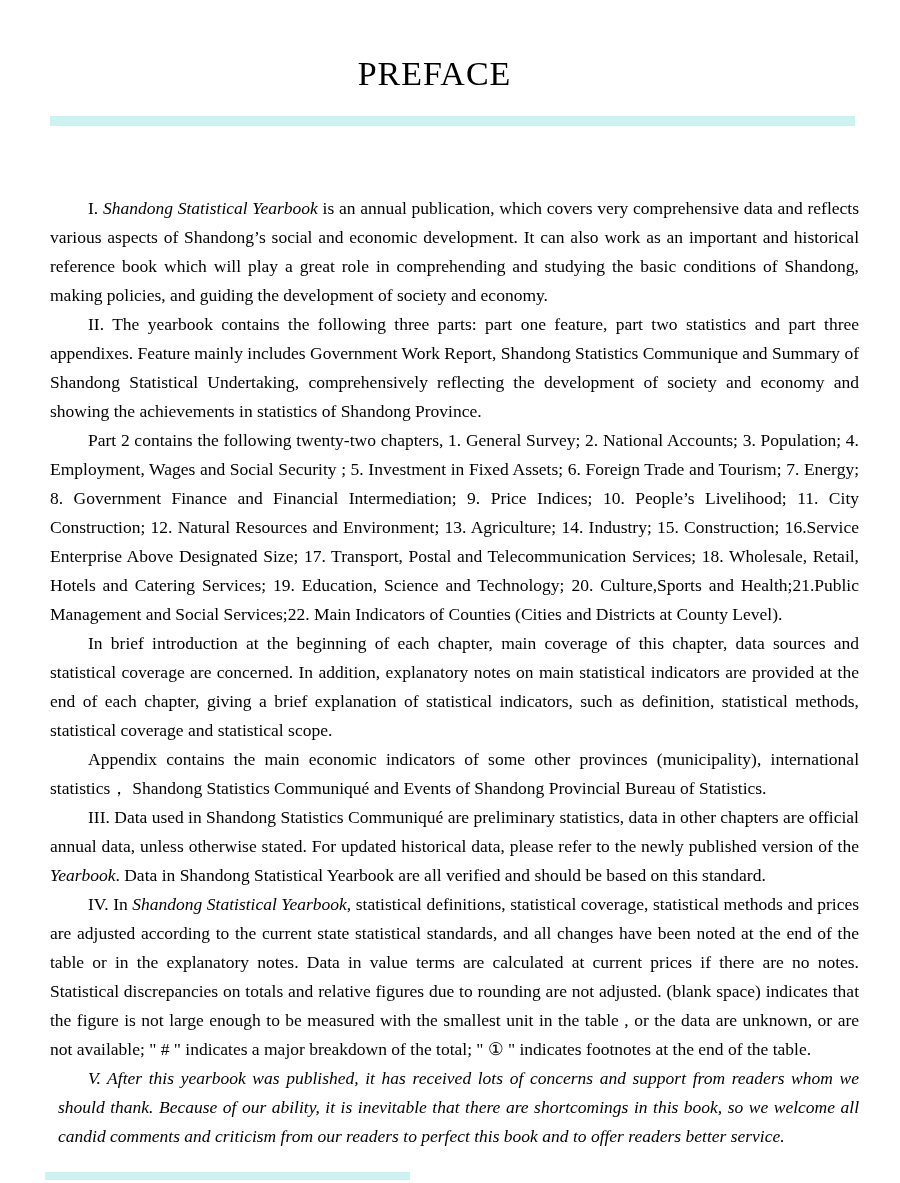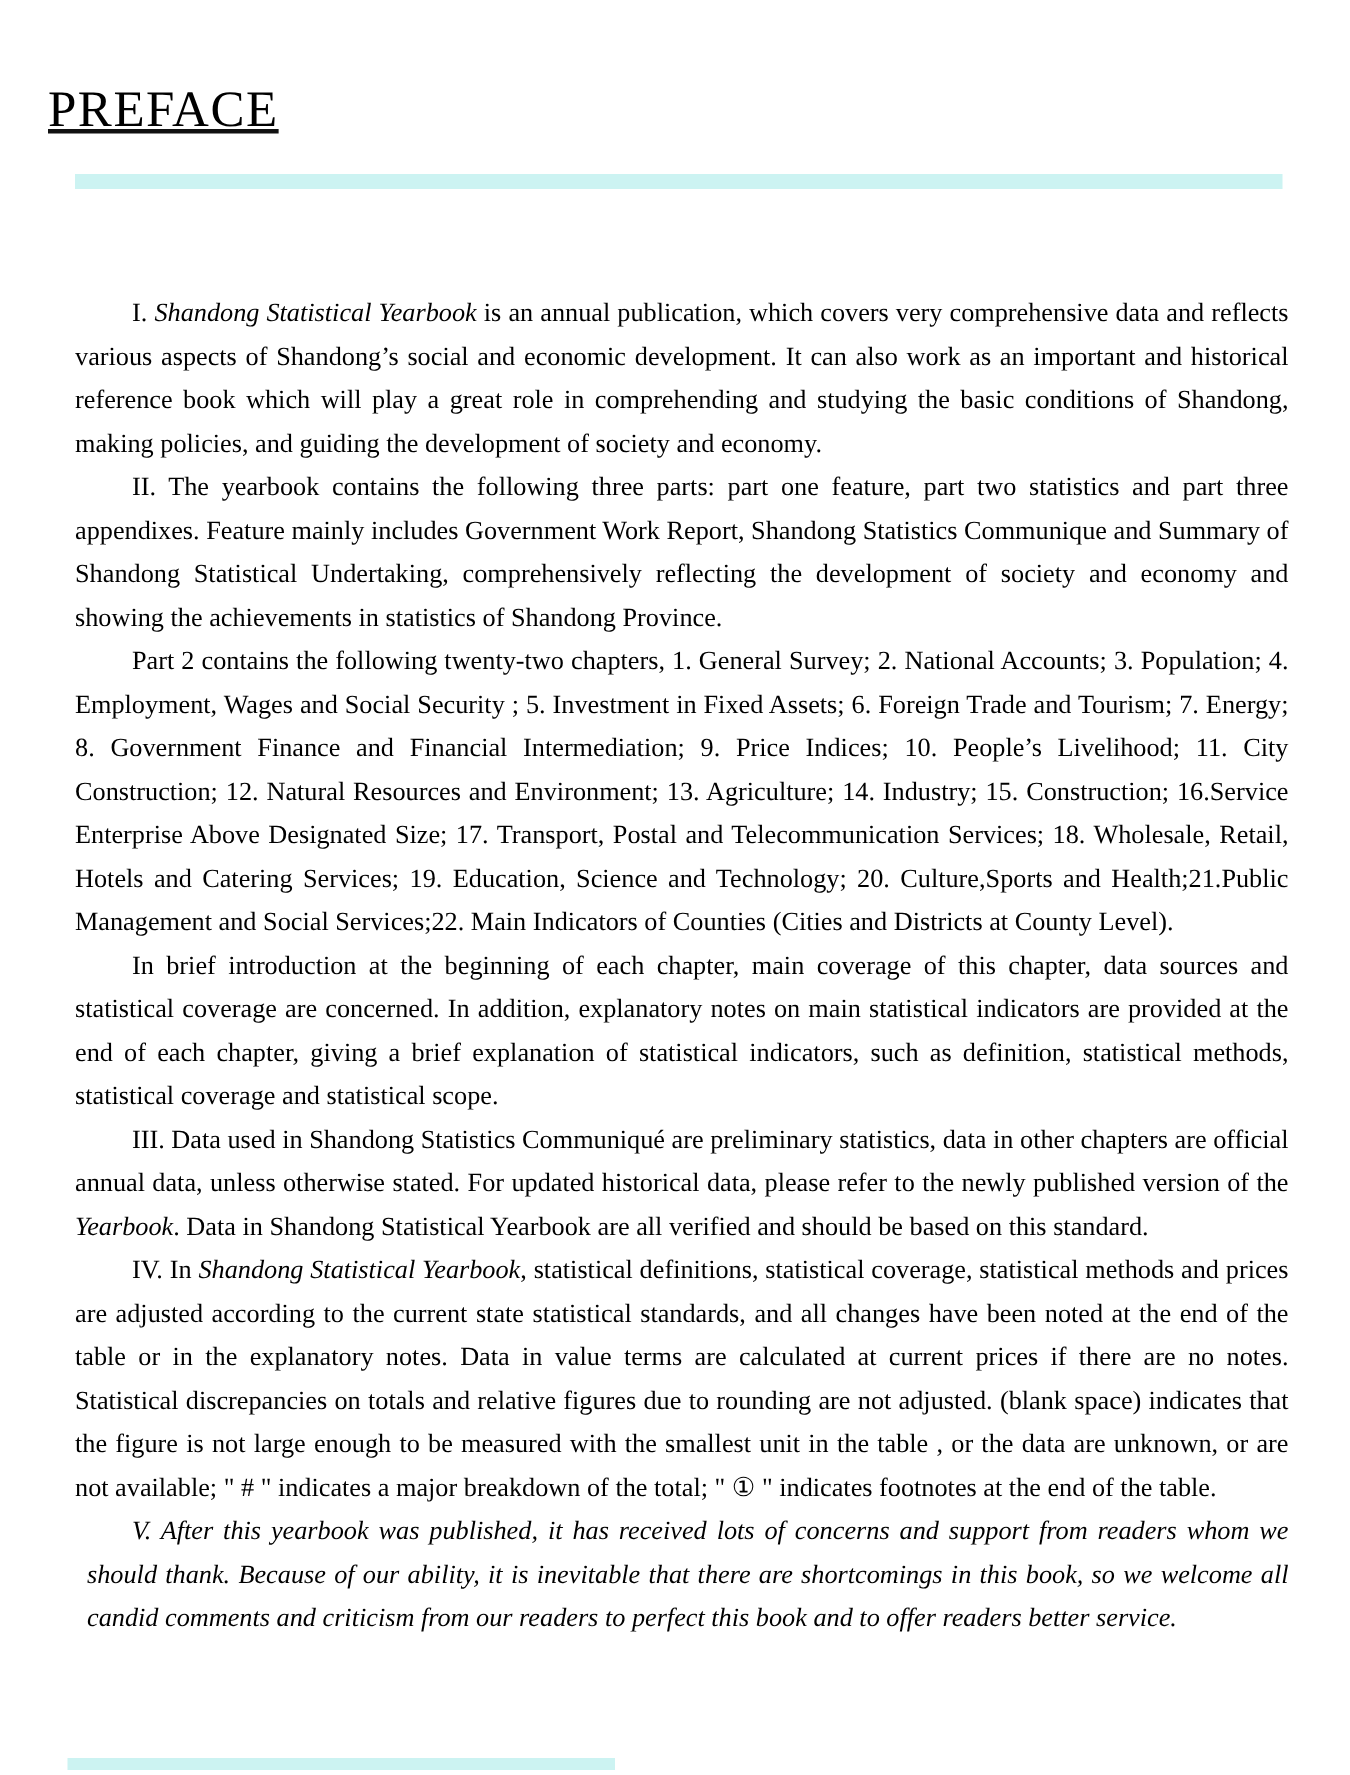--- a/index.html
+++ b/index.html
@@ -10,22 +10,21 @@
     width: 900px;
     height: 1183px;
     margin: 0 auto;
     background: #ffffff;
     overflow: hidden;
     font-family: "Liberation Serif", "DejaVu Serif", serif;
     color: var(--ink);
   }
   .header {
     padding: 54px 63px 0 32px;
-    text-align: left;
-    text-decoration: underline;
+    text-align: center;
   }
   .page-title {
     margin: 0;
     font-size: 34px;
     font-weight: normal;
     line-height: 1.2;
     letter-spacing: 1px;
     color: #000000;
   }
   .top-bar {
@@ -74,20 +73,21 @@
   <div class="content">
 
     <p><span>I. </span><span class="seg-italic">Shandong Statistical Yearbook</span><span> is an annual publication, which covers very comprehensive data and reflects various aspects of Shandong’s social and economic development. It can also work as an important and historical reference book which will play a great role in comprehending and studying the basic conditions of Shandong, making policies, and guiding the development of society and economy.</span></p>
 
     <p><span>II. The yearbook contains the following three parts: part one feature, part two statistics and part three appendixes. Feature mainly includes Government Work Report, Shandong Statistics Communique and Summary of Shandong Statistical Undertaking, comprehensively reflecting the development of society and economy and showing the achievements in statistics of Shandong Province.</span></p>
 
     <p><span>Part 2 contains the following twenty-two chapters, 1. General Survey; 2. National Accounts; 3. Population; 4. Employment, Wages and Social Security ; 5. Investment in Fixed Assets; 6. Foreign Trade and Tourism; 7. Energy; 8. Government Finance and Financial Intermediation; 9. Price Indices; 10. People’s Livelihood; 11. City Construction; 12. Natural Resources and Environment; 13. Agriculture; 14. Industry; 15. Construction; 16.Service Enterprise Above Designated Size; 17. Transport, Postal and Telecommunication Services; 18. Wholesale, Retail, Hotels and Catering Services; 19. Education, Science and Technology; 20. Culture,Sports and Health;21.Public Management and Social Services;22. Main Indicators of Counties (Cities and Districts at County Level).</span></p>
 
     <p><span>In brief introduction at the beginning of each chapter, main coverage of this chapter, data sources and statistical coverage are concerned. In addition, explanatory notes on main statistical indicators are provided at the end of each chapter, giving a brief explanation of statistical indicators, such as definition, statistical methods, statistical coverage and statistical scope.</span></p>
 
+    <p><span>Appendix contains the main economic indicators of some other provinces (municipality), international statistics， Shandong Statistics Communiqué and Events of Shandong Provincial Bureau of Statistics.</span></p>
 
     <p><span>III. Data used in Shandong Statistics Communiqué are preliminary statistics, data in other chapters are official annual data, unless otherwise stated. For updated historical data, please refer to the newly published version of the </span><span class="seg-italic">Yearbook</span><span>. Data in Shandong Statistical Yearbook are all verified and should be based on this standard.</span></p>
 
     <p><span>IV. In </span><span class="seg-italic">Shandong Statistical Yearbook</span><span>, statistical definitions, statistical coverage, statistical methods and prices are adjusted according to the current state statistical standards, and all changes have been noted at the end of the table or in the explanatory notes. Data in value terms are calculated at current prices if there are no notes. Statistical discrepancies on totals and relative figures due to rounding are not adjusted. (blank space) indicates that the figure is not large enough to be measured with the smallest unit in the table , or the data are unknown, or are not available; " # " indicates a major breakdown of the total; " ① " indicates footnotes at the end of the table.</span></p>
 
     <p class="last-para"><span>V. After this yearbook was published, it has received lots of concerns and support from readers whom we should thank. Because of our ability, it is inevitable that there are shortcomings in this book, so we welcome all candid comments and criticism from our readers to perfect this book and to offer readers better service.</span></p>
 
   </div>
 
   <div class="footer-bar"></div>

